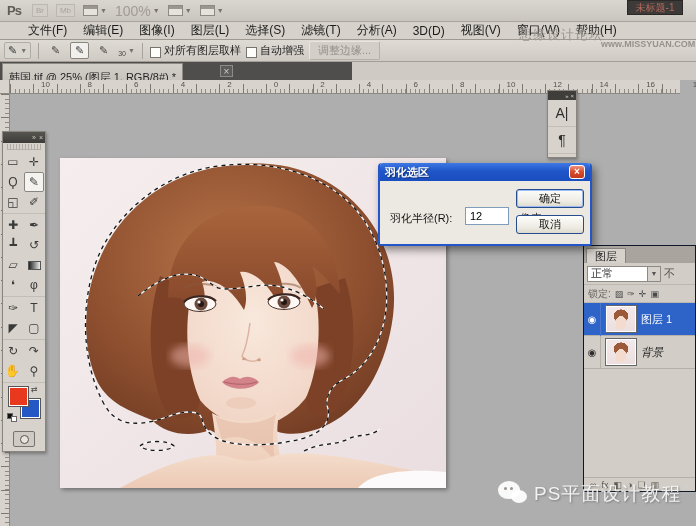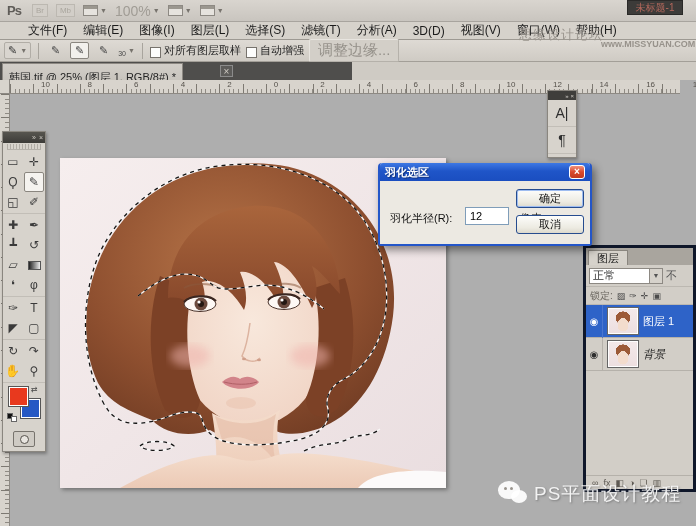--- a/index.html
+++ b/index.html
@@ -37,21 +37,21 @@
   .tool-chip{display:flex;align-items:center;gap:3px;border:1px solid #b1ada6;background:#d9d5cf;
     border-radius:2px;padding:1px 3px;font-size:11px;color:#3b3b3b;}
   .mode-btn{width:19px;height:17px;border:1px solid transparent;display:flex;align-items:center;justify-content:center;
     font-size:11px;color:#4a4a4a;}
   .mode-btn.pressed{background:#f2f0ec;border:1px solid #8a867f;border-radius:2px;}
   .brush-dot{width:9px;height:9px;border-radius:50%;background:#1b1b1b;margin:0 auto;}
   .brush-size{font-size:7px;color:#4a4a4a;text-align:center;line-height:5px;}
   .checkbox{width:11px;height:11px;border:1px solid #77736d;background:#fdfdfc;display:inline-block;}
   .chk-wrap{display:flex;align-items:flex-end;gap:3px;font-size:11px;color:#1f1f1f;white-space:nowrap;}
   .refine-btn{border:1px solid #b5b1aa;border-top-color:#e8e5e0;border-left-color:#e8e5e0;background:#d3cfc8;
-    color:#96928b;font-size:15px;padding:1px 8px;border-radius:2px;white-space:nowrap;}
+    color:#96928b;font-size:11px;padding:1px 8px;border-radius:2px;white-space:nowrap;}
 
   
   .tabrow{position:absolute;left:0;top:62px;width:696px;height:18px;background:#cfcbc4;}
   .tabrow .dark{position:absolute;left:0;top:0;width:352px;height:18px;background:#4f4e4c;}
   .doc-tab{position:absolute;left:2px;top:1px;height:28px;background:linear-gradient(#d2cec8,#c2beb7);
     border:1px solid #8d8983;border-bottom:none;display:flex;align-items:center;padding:13px 6px;font-size:11px;color:#242424;}
   .doc-close{position:absolute;left:220px;top:3px;width:13px;height:12px;color:#cfcbc4;font-size:10px;
     display:flex;align-items:center;justify-content:center;border:1px solid #8b8b8b;background:#5c5b59;}
 
   
@@ -114,21 +114,21 @@
   .dlg-label{position:absolute;left:10px;top:30px;font-size:11px;color:#111;}
   .dlg-input{position:absolute;left:85px;top:26px;width:44px;height:18px;border:1px solid #7f9db9;background:#fff;
     font-size:11px;padding:0 4px;font-family:inherit;}
   .dlg-unit{position:absolute;left:140px;top:30px;font-size:11px;color:#111;}
   .xp-btn{position:absolute;left:136px;width:68px;height:19px;border:1px solid #264c8f;border-radius:3px;
     background:linear-gradient(#fdfdfb,#eceae1 70%,#dcd9cd);font-size:11px;color:#111;display:flex;align-items:center;justify-content:center;}
   .xp-btn.ok{top:8px;box-shadow:inset 0 0 0 1px #9ebcf0;}
   .xp-btn.cancel{top:34px;}
 
   
-  .layers{position:absolute;left:583px;top:245px;width:113px;height:247px;background:#d2cec7;border:3px solid #0f172a;z-index:15;}
+  .layers{position:absolute;left:583px;top:245px;width:113px;height:247px;background:#d2cec7;border:1px solid #0f172a;z-index:15;}
   .lp-tabs{height:17px;background:#a9a59e;display:flex;align-items:flex-end;}
   .lp-tab{height:15px;background:#d6d2cb;border:1px solid #8a867f;border-bottom:none;font-size:11px;color:#222;
     padding:0 8px;display:flex;align-items:center;margin-left:2px;}
   .lp-blend{height:22px;display:flex;align-items:center;gap:3px;padding:0 3px;border-bottom:1px solid #bcb8b1;}
   .lp-select{width:74px;height:16px;background:#fff;border:1px solid #8d8983;font-size:11px;color:#333;
     display:flex;align-items:center;padding:0 3px;position:relative;}
   .lp-select .chev{position:absolute;right:0;top:0;width:13px;height:14px;background:#d6d2cb;border-left:1px solid #8d8983;
     font-size:7px;display:flex;align-items:center;justify-content:center;color:#555;}
   .lp-clip{font-size:11px;color:#555;}
   .lp-lock{height:18px;display:flex;align-items:center;gap:4px;padding:0 4px;border-bottom:1px solid #bcb8b1;font-size:10px;color:#6a665f;}

